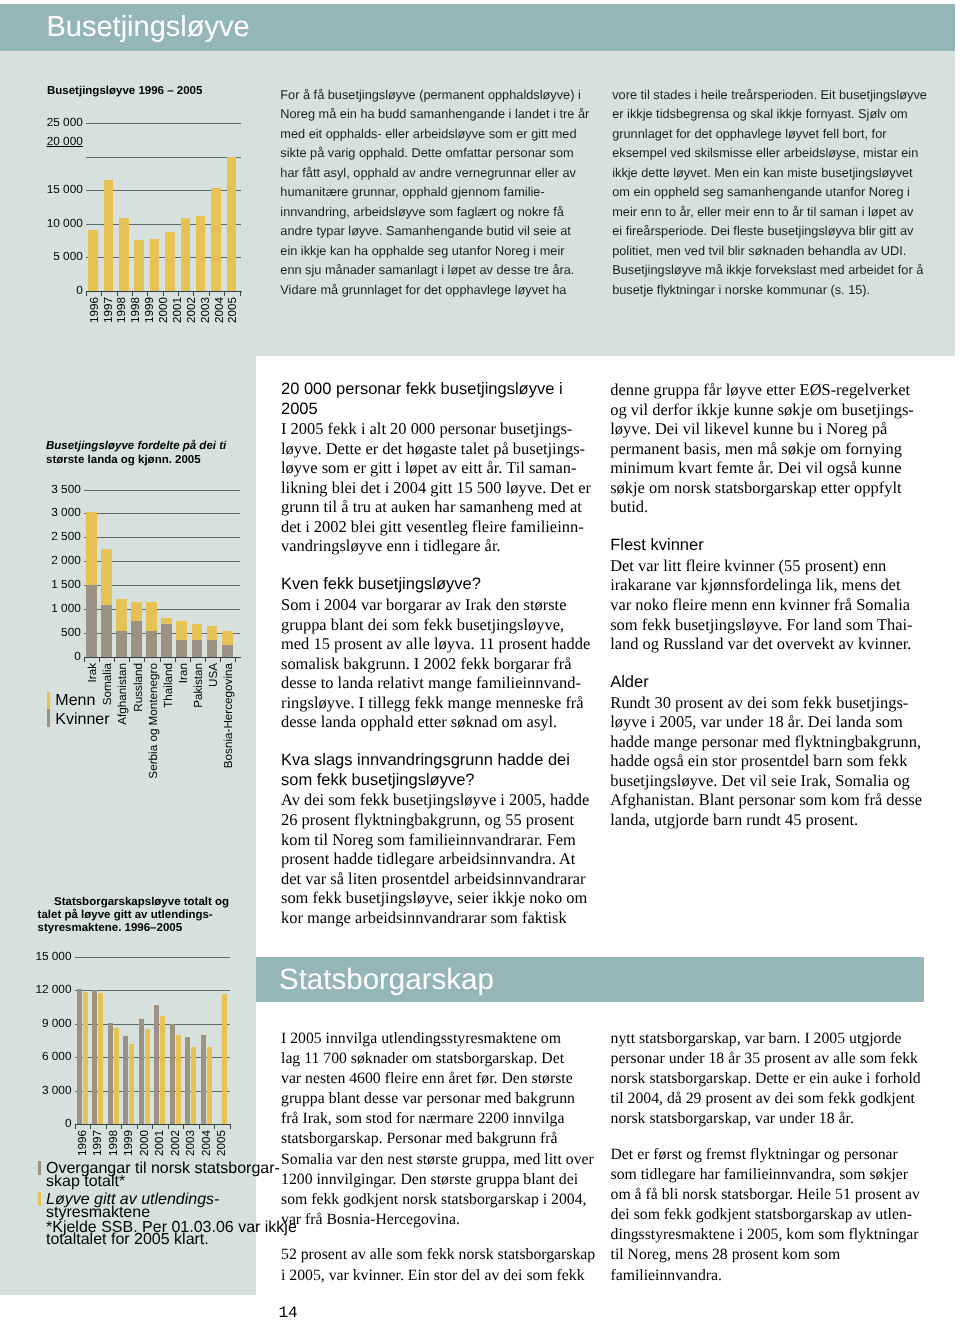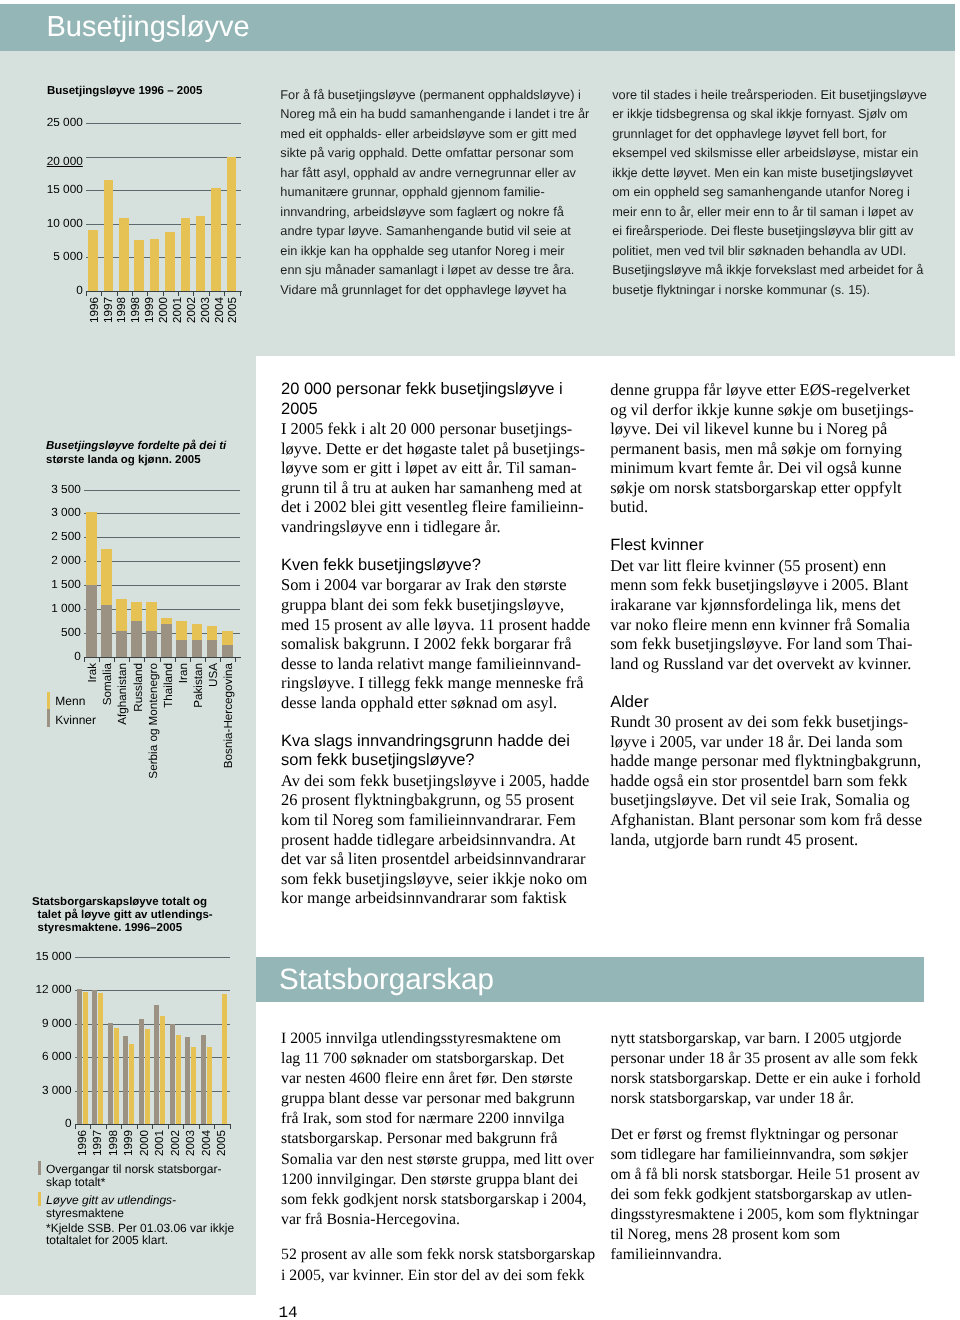--- a/index.html
+++ b/index.html
@@ -17,21 +17,21 @@
 
   .chart{position:absolute;}
   .ctitle{position:absolute;font-weight:bold;font-size:11.5px;line-height:13.6px;color:#000;white-space:pre;}
   .gline{position:absolute;height:1px;background:#5c6a6d;}
   .axis{position:absolute;height:1px;background:#3a4145;}
   .tick{position:absolute;width:1px;height:4px;background:#3a4145;}
   .ylab{position:absolute;font-size:11.8px;color:#000;text-align:right;line-height:11px;white-space:nowrap;}
   .bar{position:absolute;}
   .xlab{position:absolute;font-size:11.7px;color:#000;white-space:nowrap;line-height:11px;}
   .lgsw{position:absolute;width:4px;}
-  .lgtx{position:absolute;font-size:12px;color:#000;line-height:12.7px;white-space:pre;}
+  .lgtx{position:absolute;font-size:16px;color:#000;line-height:12.7px;white-space:pre;}
 
   .col{position:absolute;}
   .sans p{font-family:"Liberation Sans",sans-serif;font-size:12.75px;line-height:19.45px;color:#1c1c1c;margin:0;white-space:pre;}
   .serif p{font-family:"Liberation Serif",serif;font-size:16.45px;line-height:19.55px;color:#000;margin:0;white-space:pre;}
   .serif p.h{font-family:"Liberation Sans",sans-serif;font-size:16.5px;line-height:19.55px;color:#000;}
   #botc1 p, #botc2 p{font-size:15.75px;line-height:20.1px;}
   #botc1 p.sp, #botc2 p.sp{height:15.5px;line-height:15.5px;}
   .serif p.sp{height:19.55px;line-height:19.55px;font-size:1px;}
   .pgno{position:absolute;font-family:"Liberation Serif",serif;font-size:16px;color:#000;line-height:16px;}
 </style>
@@ -49,21 +49,21 @@
 <div class="chart" id="chart1">
   <div class="ctitle" style="left:47px;top:85px;">Busetjingsløyve 1996 – 2005</div>
 <div class="ylab" style="left: 42.8px; top: 285px; width: 40px;">0</div>
     <div class="gline" style="left: 86px; top: 257px; width: 154.5px;"></div>
     <div class="ylab" style="left: 42.8px; top: 251px; width: 40px;">5 000</div>
     <div class="gline" style="left: 86px; top: 224px; width: 154.5px;"></div>
     <div class="ylab" style="left: 42.8px; top: 218px; width: 40px;">10 000</div>
     <div class="gline" style="left: 86px; top: 190px; width: 154.5px;"></div>
     <div class="ylab" style="left: 42.8px; top: 184px; width: 40px;">15 000</div>
     <div class="gline" style="left: 86px; top: 157px; width: 154.5px;"></div>
-    <div class="ylab" style="left: 42.8px; top: 156px; width: 40px; text-decoration: underline;">20 000</div>
+    <div class="ylab" style="left: 42.8px; top: 136px; width: 40px; text-decoration: underline;">20 000</div>
     <div class="gline" style="left: 86px; top: 123px; width: 154.5px;"></div>
     <div class="ylab" style="left: 42.8px; top: 117px; width: 40px;">25 000</div>
     <div class="axis" style="left: 86px; top: 291px; width: 155.5px;"></div>
     <div class="tick" style="left: 86px; top: 292px; height: 4px;"></div>
     <div class="tick" style="left: 101px; top: 292px; height: 4px;"></div>
     <div class="tick" style="left: 117px; top: 292px; height: 4px;"></div>
     <div class="tick" style="left: 132px; top: 292px; height: 4px;"></div>
     <div class="tick" style="left: 147px; top: 292px; height: 4px;"></div>
     <div class="tick" style="left: 163px; top: 292px; height: 4px;"></div>
     <div class="tick" style="left: 178px; top: 292px; height: 4px;"></div>
@@ -148,21 +148,21 @@
     <div class="xlab" style="left: 117.4px; top: 663px; transform: rotate(-90deg) translate(-100%, 0px); transform-origin: 0px 0px;">Afghanistan</div>
     <div class="xlab" style="left: 132.5px; top: 663px; transform: rotate(-90deg) translate(-100%, 0px); transform-origin: 0px 0px;">Russland</div>
     <div class="xlab" style="left: 147.6px; top: 663px; transform: rotate(-90deg) translate(-100%, 0px); transform-origin: 0px 0px;">Serbia og Montenegro</div>
     <div class="xlab" style="left: 162.7px; top: 663px; transform: rotate(-90deg) translate(-100%, 0px); transform-origin: 0px 0px;">Thailand</div>
     <div class="xlab" style="left: 177.8px; top: 663px; transform: rotate(-90deg) translate(-100%, 0px); transform-origin: 0px 0px;">Iran</div>
     <div class="xlab" style="left: 192.9px; top: 663px; transform: rotate(-90deg) translate(-100%, 0px); transform-origin: 0px 0px;">Pakistan</div>
     <div class="xlab" style="left: 208px; top: 663px; transform: rotate(-90deg) translate(-100%, 0px); transform-origin: 0px 0px;">USA</div>
     <div class="xlab" style="left: 223.1px; top: 663px; transform: rotate(-90deg) translate(-100%, 0px); transform-origin: 0px 0px;">Bosnia-Hercegovina</div>
   </div>
 <div class="chart" id="chart3">
-  <div class="ctitle" style="left:32px;top:895.5px;">Statsborgarskapsløyve totalt og</div>
+  <div class="ctitle" style="left:54px;top:895.5px;">Statsborgarskapsløyve totalt og</div>
   <div class="ctitle" style="left:37.6px;top:908.7px;">talet på løyve gitt av utlendings-</div>
   <div class="ctitle" style="left:37.6px;top:921.9px;">styresmaktene. 1996–2005</div>
 <div class="ylab" style="left: 31.5px; top: 1118px; width: 40px;">0</div>
     <div class="gline" style="left: 74.7px; top: 1091px; width: 155px;"></div>
     <div class="ylab" style="left: 31.5px; top: 1085px; width: 40px;">3 000</div>
     <div class="gline" style="left: 74.7px; top: 1057px; width: 155px;"></div>
     <div class="ylab" style="left: 31.5px; top: 1051px; width: 40px;">6 000</div>
     <div class="gline" style="left: 74.7px; top: 1024px; width: 155px;"></div>
     <div class="ylab" style="left: 31.5px; top: 1018px; width: 40px;">9 000</div>
     <div class="gline" style="left: 74.7px; top: 990px; width: 155px;"></div>
@@ -255,20 +255,21 @@
     <p>politiet, men ved tvil blir søknaden behandla av UDI.</p>
     <p>Busetjingsløyve må ikkje forvekslast med arbeidet for å</p>
     <p>busetje flyktningar i norske kommunar (s. 15).</p>
   </div>
 <div class="col serif" id="midc1" style="left:281px;top:380px;">
     <p class="h">20 000 personar fekk busetjingsløyve i</p>
     <p class="h">2005</p>
     <p>I 2005 fekk i alt 20 000 personar busetjings-</p>
     <p>løyve. Dette er det høgaste talet på busetjings-</p>
     <p>løyve som er gitt i løpet av eitt år. Til saman-</p>
+    <p>likning blei det i 2004 gitt 15 500 løyve. Det er</p>
     <p>grunn til å tru at auken har samanheng med at</p>
     <p>det i 2002 blei gitt vesentleg fleire familieinn-</p>
     <p>vandringsløyve enn i tidlegare år.</p>
     <p class="sp">&nbsp;</p>
     <p class="h">Kven fekk busetjingsløyve?</p>
     <p>Som i 2004 var borgarar av Irak den største</p>
     <p>gruppa blant dei som fekk busetjingsløyve,</p>
     <p>med 15 prosent av alle løyva. 11 prosent hadde</p>
     <p>somalisk bakgrunn. I 2002 fekk borgarar frå</p>
     <p>desse to landa relativt mange familieinnvand-</p>
@@ -289,21 +290,20 @@
     <p>denne gruppa får løyve etter EØS-regelverket</p>
     <p>og vil derfor ikkje kunne søkje om busetjings-</p>
     <p>løyve. Dei vil likevel kunne bu i Noreg på</p>
     <p>permanent basis, men må søkje om fornying</p>
     <p>minimum kvart femte år. Dei vil også kunne</p>
     <p>søkje om norsk statsborgarskap etter oppfylt</p>
     <p>butid.</p>
     <p class="sp">&nbsp;</p>
     <p class="h">Flest kvinner</p>
     <p>Det var litt fleire kvinner (55 prosent) enn</p>
-    <p>menn som fekk busetjingsløyve i 2005. Blant</p>
     <p>irakarane var kjønnsfordelinga lik, mens det</p>
     <p>var noko fleire menn enn kvinner frå Somalia</p>
     <p>som fekk busetjingsløyve. For land som Thai-</p>
     <p>land og Russland var det overvekt av kvinner.</p>
     <p class="sp">&nbsp;</p>
     <p class="h">Alder</p>
     <p>Rundt 30 prosent av dei som fekk busetjings-</p>
     <p>løyve i 2005, var under 18 år. Dei landa som</p>
     <p>hadde mange personar med flyktningbakgrunn,</p>
     <p>hadde også ein stor prosentdel barn som fekk</p>
@@ -323,20 +323,21 @@
     <p>som fekk godkjent norsk statsborgarskap i 2004,</p>
     <p>var frå Bosnia-Hercegovina.</p>
     <p class="sp">&nbsp;</p>
     <p>52 prosent av alle som fekk norsk statsborgarskap</p>
     <p>i 2005, var kvinner. Ein stor del av dei som fekk</p>
   </div>
 <div class="col serif" id="botc2" style="left:610.5px;top:1029px;">
     <p>nytt statsborgarskap, var barn. I 2005 utgjorde</p>
     <p>personar under 18 år 35 prosent av alle som fekk</p>
     <p>norsk statsborgarskap. Dette er ein auke i forhold</p>
+    <p>til 2004, då 29 prosent av dei som fekk godkjent</p>
     <p>norsk statsborgarskap, var under 18 år.</p>
     <p class="sp">&nbsp;</p>
     <p>Det er først og fremst flyktningar og personar</p>
     <p>som tidlegare har familieinnvandra, som søkjer</p>
     <p>om å få bli norsk statsborgar. Heile 51 prosent av</p>
     <p>dei som fekk godkjent statsborgarskap av utlen-</p>
     <p>dingsstyresmaktene i 2005, kom som flyktningar</p>
     <p>til Noreg, mens 28 prosent kom som</p>
     <p>familieinnvandra.</p>
   </div>

